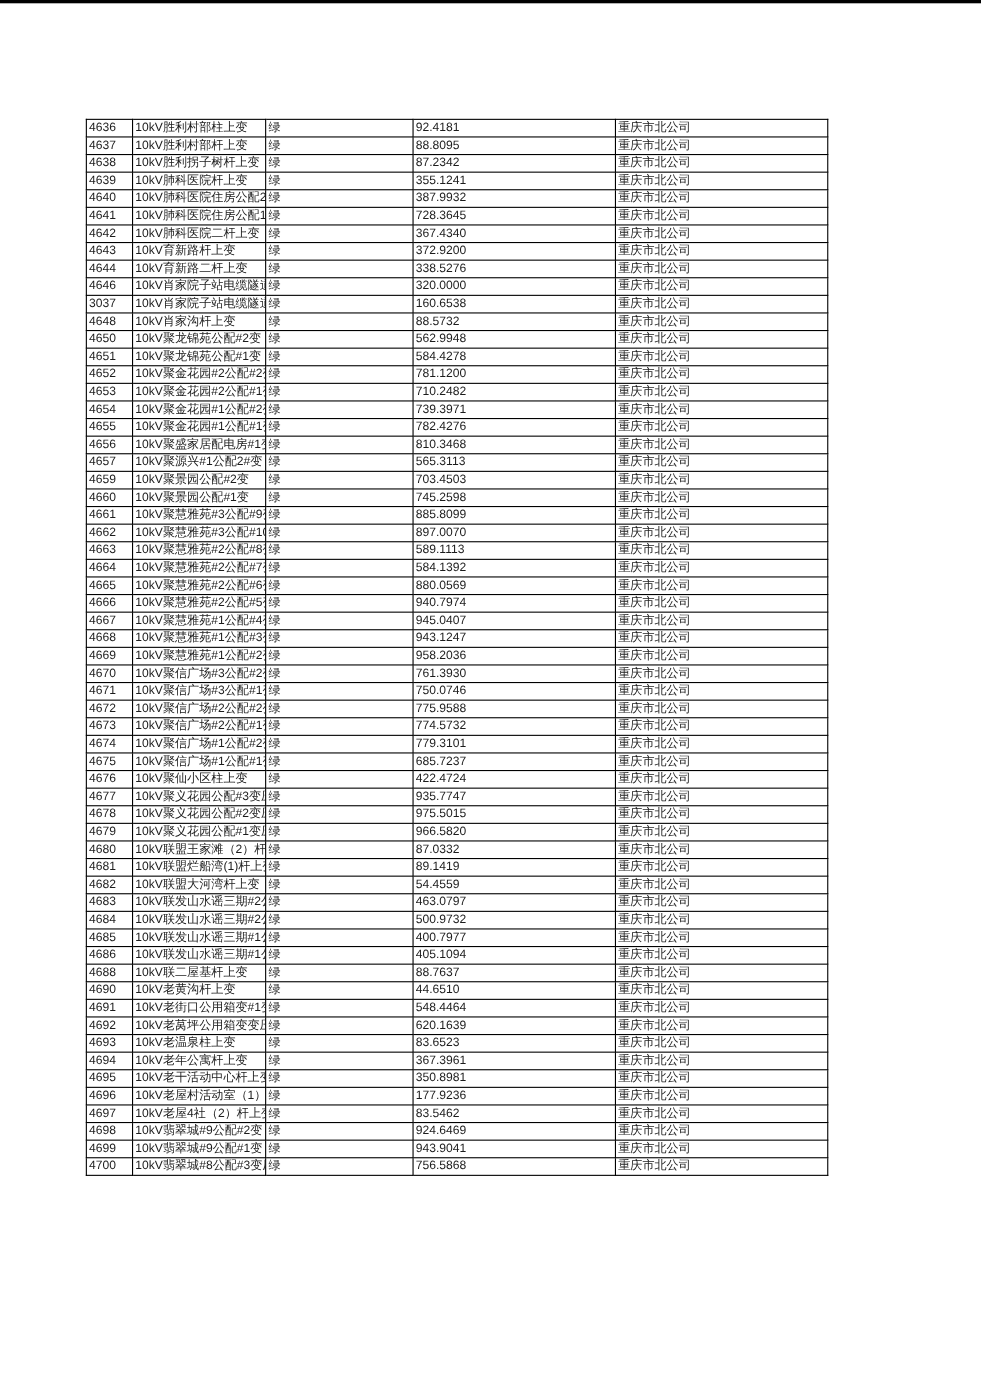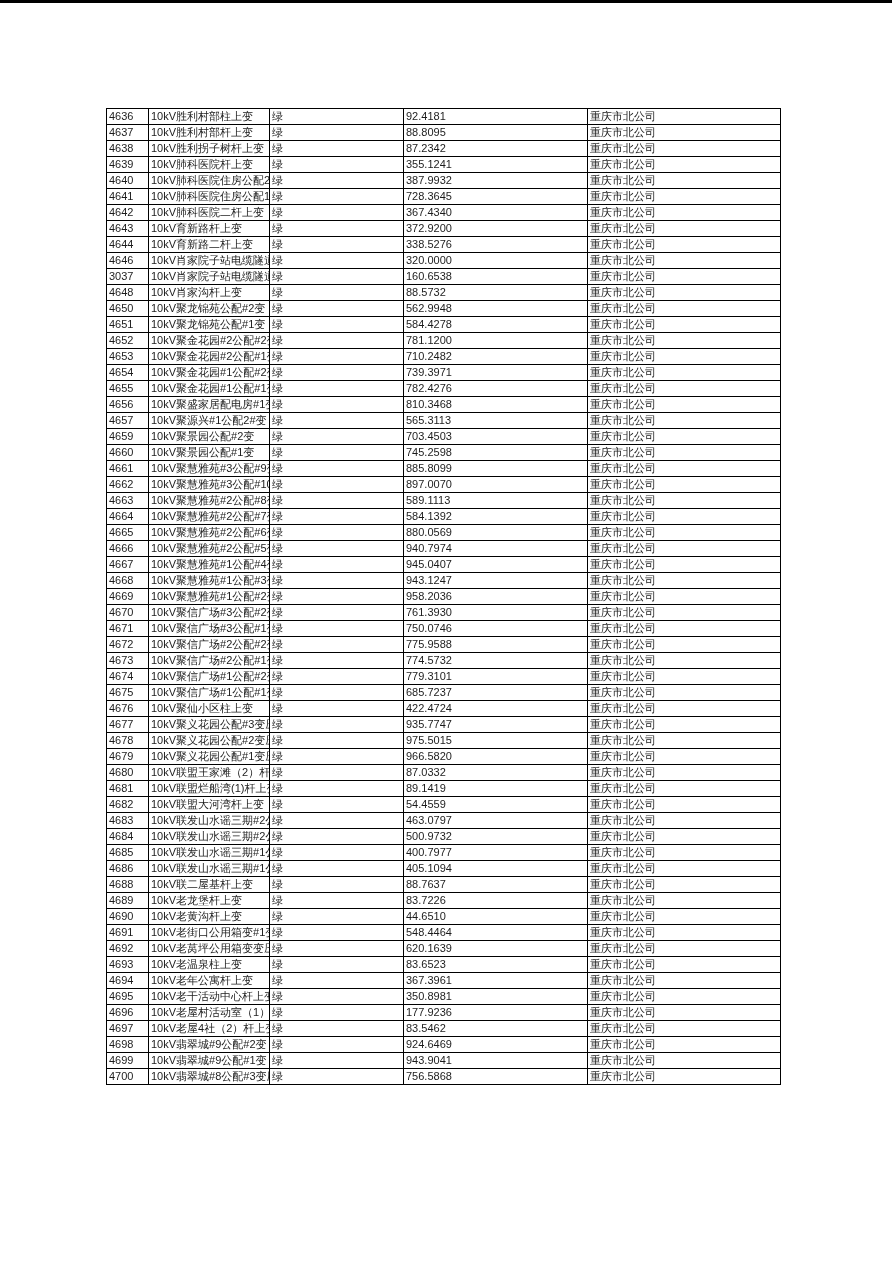--- a/index.html
+++ b/index.html
@@ -22,21 +22,20 @@
     height: 3px;
     background: #000000;
   }
   table.grid {
     position: absolute;
     left: 78px;
     top: 108px;
     width: 649px;
     border-collapse: collapse;
     table-layout: fixed;
-    margin-left: 28px;
   }
   table.grid td {
     border: 1px solid #000000;
     height: 15px;
     line-height: 15px;
     padding: 0 2px;
     font-size: 11px;
     color: #1c1c1c;
     white-space: nowrap;
     overflow: hidden;
@@ -392,27 +391,20 @@
         <td class="col4">重庆市北公司</td>
       </tr>
       <tr>
         <td class="col0">4688</td>
         <td class="col1">10kV联二屋基杆上变</td>
         <td class="col2">绿</td>
         <td class="col3">88.7637</td>
         <td class="col4">重庆市北公司</td>
       </tr>
       <tr>
-        <td class="col0">4689</td>
-        <td class="col1">10kV老龙堡杆上变</td>
-        <td class="col2">绿</td>
-        <td class="col3">83.7226</td>
-        <td class="col4">重庆市北公司</td>
-      </tr>
-      <tr>
         <td class="col0">4690</td>
         <td class="col1">10kV老黄沟杆上变</td>
         <td class="col2">绿</td>
         <td class="col3">44.6510</td>
         <td class="col4">重庆市北公司</td>
       </tr>
       <tr>
         <td class="col0">4691</td>
         <td class="col1">10kV老街口公用箱变#1变</td>
         <td class="col2">绿</td>

